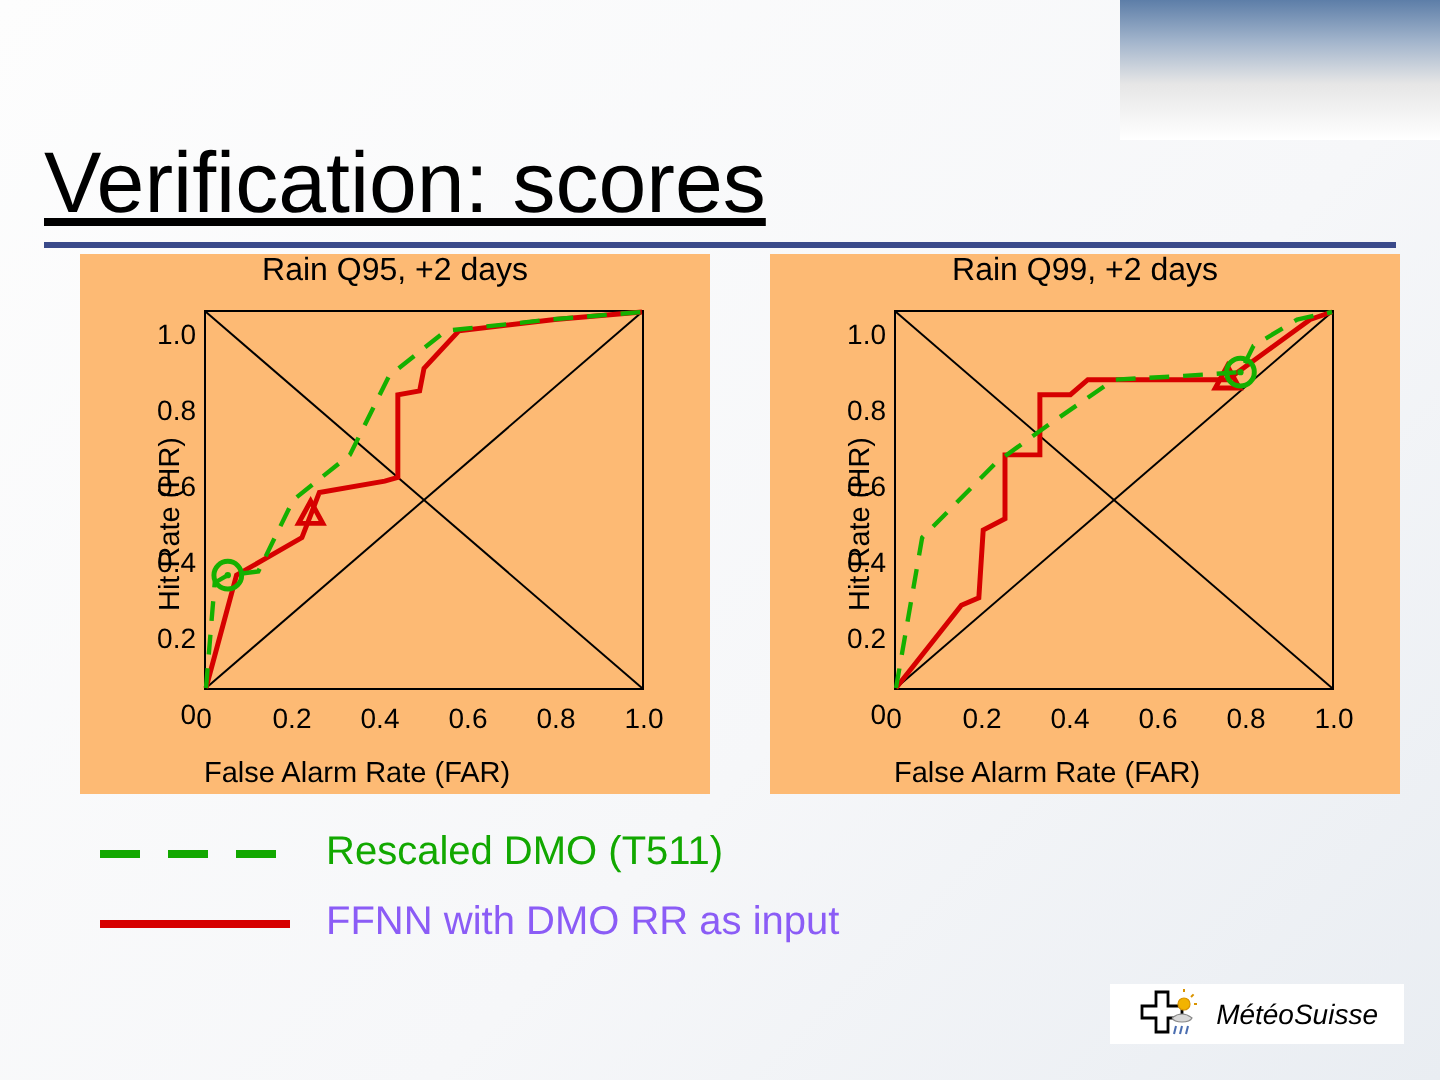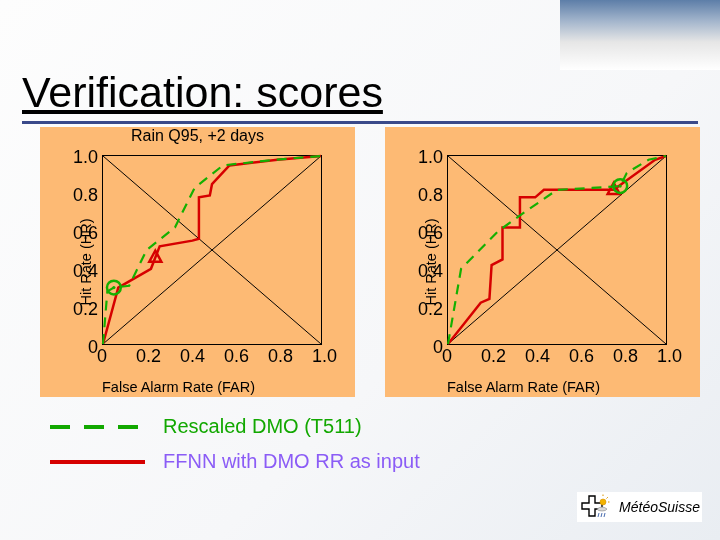--- a/index.html
+++ b/index.html
@@ -90,22 +90,23 @@
   .xlabel {
     position: absolute;
     left: 62px;
     width: 220px;
     bottom: 2px;
     text-align: left;
     font-size: 14.5px;
   }
   .tick {
     position: absolute;
-    font-size: 18px;
+    font-size: 14px;
     color: #000;
+    margin-top: 12px;
   }
   .xtick { bottom: 30px; }
   .ytick { }
   svg.plot-svg {
     position: absolute;
     left: 0;
     top: 0;
     width: 100%;
     height: 100%;
     overflow: visible;
@@ -150,21 +151,21 @@
   
   .logo {
     position: absolute;
     right: 18px;
     bottom: 18px;
     display: flex;
     align-items: center;
     gap: 6px;
     z-index: 3;
     background: #fff;
-    padding: 2px 2px;
+    padding: 2px 13px;
     margin-left: 34px;
   }
   .logo-text {
     font-size: 14px;
     font-style: italic;
   }
 </style>
 </head>
 <body>
 
@@ -205,20 +206,21 @@
         <div class="tick ytick" style="top: 210px; left: 32px; width: 26px; text-align: right;">0</div>
         <div class="tick ytick" style="top: 172px; left: 32px; width: 26px; text-align: right;">0.2</div>
         <div class="tick ytick" style="top: 134px; left: 32px; width: 26px; text-align: right;">0.4</div>
         <div class="tick ytick" style="top: 96px; left: 32px; width: 26px; text-align: right;">0.6</div>
         <div class="tick ytick" style="top: 58px; left: 32px; width: 26px; text-align: right;">0.8</div>
         <div class="tick ytick" style="top: 20px; left: 32px; width: 26px; text-align: right;">1.0</div>
       </div>
   </div>
 
   <div class="chart">
+    <div class="chart-title">Rain Q99, +2 days</div>
     <div class="ylabel">Hit Rate (HR)</div>
     <div class="xlabel">False Alarm Rate (FAR)</div>
     <div class="plot-box">
       <svg class="plot-svg" viewBox="0 0 220 190" preserveAspectRatio="none">
         <g id="plot1">
             <line x1="0" y1="190" x2="220" y2="0" class="diag"></line>
             <line x1="0" y1="0" x2="220" y2="190" class="diag"></line>
             <polyline points="0,190 33,148.2 41.8,144.4 44,110.2 55,104.5 55,72.2 72.60000000000001,72.2 72.60000000000001,41.79999999999998 88,41.79999999999998 96.8,34.20000000000002 156.2,34.20000000000002 167.2,34.20000000000002 209,3.8000000000000114 220,0" class="line-solid"></polyline>
             <polygon points="167.2,27.200000000000017 161.10999999999999,38.40000000000002 173.29,38.40000000000002" class="marker-tri"></polygon>
             <polyline points="0,190 13.2,114 50.6,76 77,57 110,34.20000000000002 145.20000000000002,32.30000000000001 173.8,30.400000000000006 180.39999999999998,17.099999999999994 202.4,3.8000000000000114 220,0" class="line-dash"></polyline>

